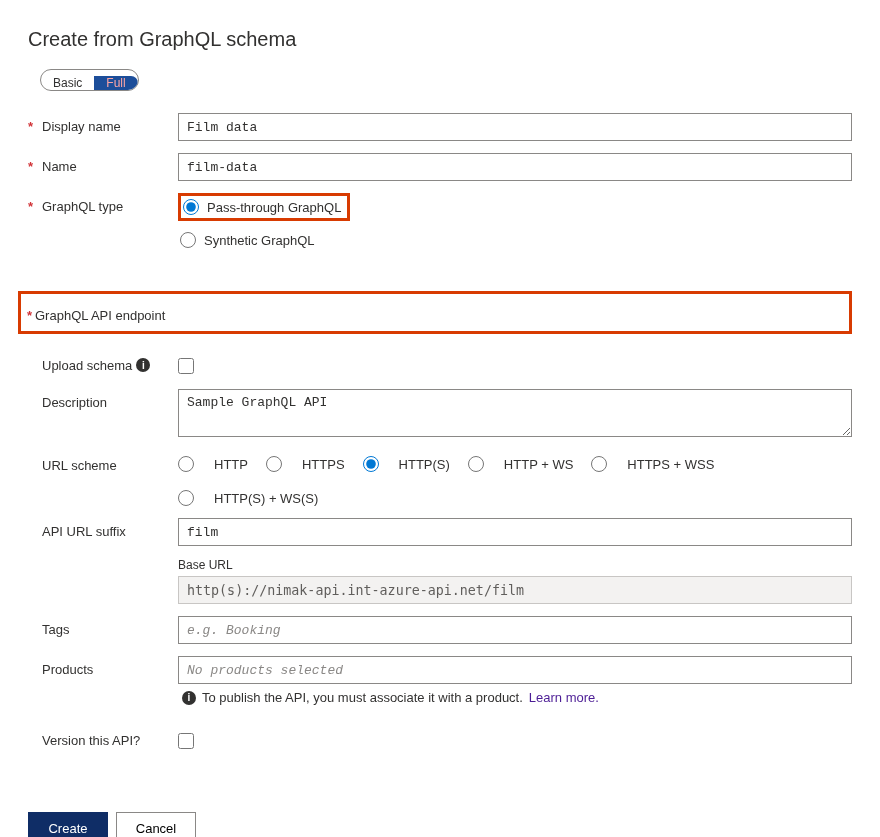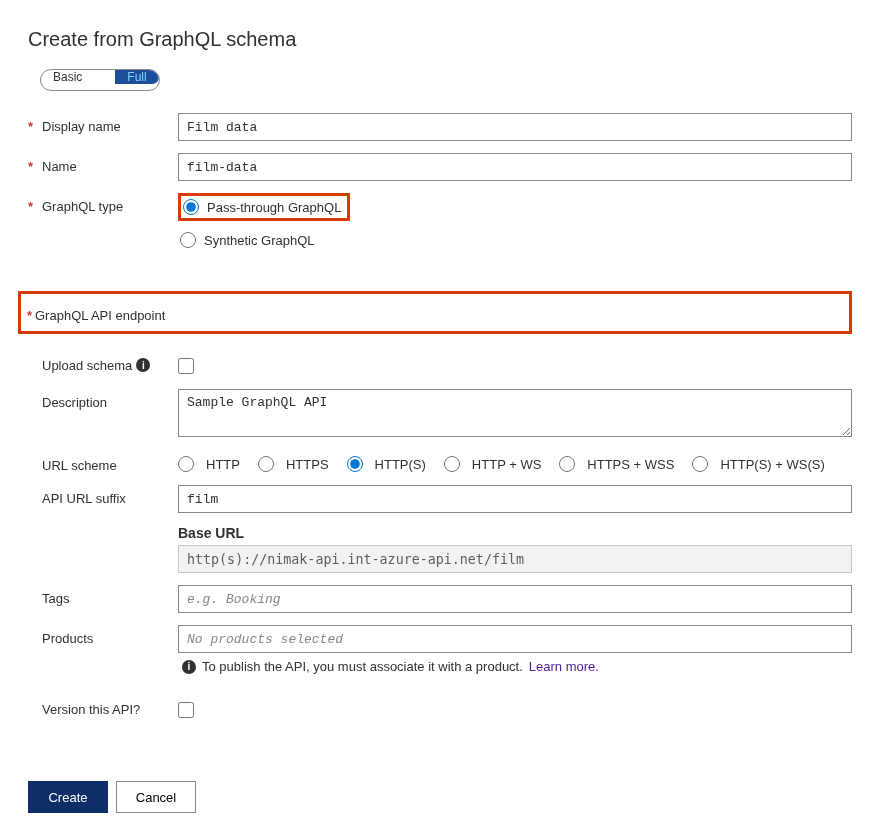--- a/index.html
+++ b/index.html
@@ -19,34 +19,33 @@
     margin: 8px 0 18px 0;
   }
   .pill-toggle {
     display: inline-flex;
     border: 1px solid #8a8886;
     border-radius: 12px;
     overflow: hidden;
     margin-left: 12px;
     margin-bottom: 22px;
     height: 22px;
-    align-items: flex-start;
+    align-items: flex-end;
   }
   .pill-toggle span {
     display: inline-flex;
     align-items: center;
     padding: 0 12px;
     font-size: 12px;
     cursor: pointer;
   }
   .pill-full {
     background: #1d4e9a;
-    color: #7dd3fc;
+    color: #fca5a5;
     border-radius: 0 12px 12px 0;
-    margin-left: 21px;
   }
   .pill-basic { color: #323130; }
   .form-row {
     display: flex;
     align-items: flex-start;
     margin-bottom: 12px;
   }
   .label-col {
     width: 150px;
     flex: none;
@@ -94,43 +93,42 @@
   .highlight-box {
     border: 3px solid #d83b01;
     padding: 8px 10px 8px 0;
     margin-left: -10px;
     margin-bottom: 18px;
     display: flex;
     align-items: flex-start;
   }
   .highlight-box .label-col { width: 150px; padding-left: 0; }
   .small-label {
-    font-size: 14px;
+    font-size: 12px;
     color: #323130;
     margin-bottom: 4px;
     display: block;
-    font-weight: bold;
   }
   .disabled-field {
     background: #f3f2f1;
     border: 1px solid #c8c6c4;
     color: #605e5c;
     font-family: "Segoe UI", monospace;
     padding: 5px 8px;
     height: 28px;
     width: 100%;
   }
   .radio-row-inline {
     display: flex;
     gap: 18px;
     flex-wrap: wrap;
     align-items: center;
     padding-top: 4px;
   }
-  .radio-row-inline label { display: flex; align-items: center; gap: 12px; cursor: pointer; font-size: 13px; }
+  .radio-row-inline label { display: flex; align-items: center; gap: 20px; cursor: pointer; font-size: 13px; }
   .info-icon {
     display: inline-flex;
     width: 14px; height: 14px;
     border-radius: 50%;
     background: #323130;
     color: #fff;
     font-size: 10px;
     font-weight: bold;
     align-items: center;
     justify-content: center;

